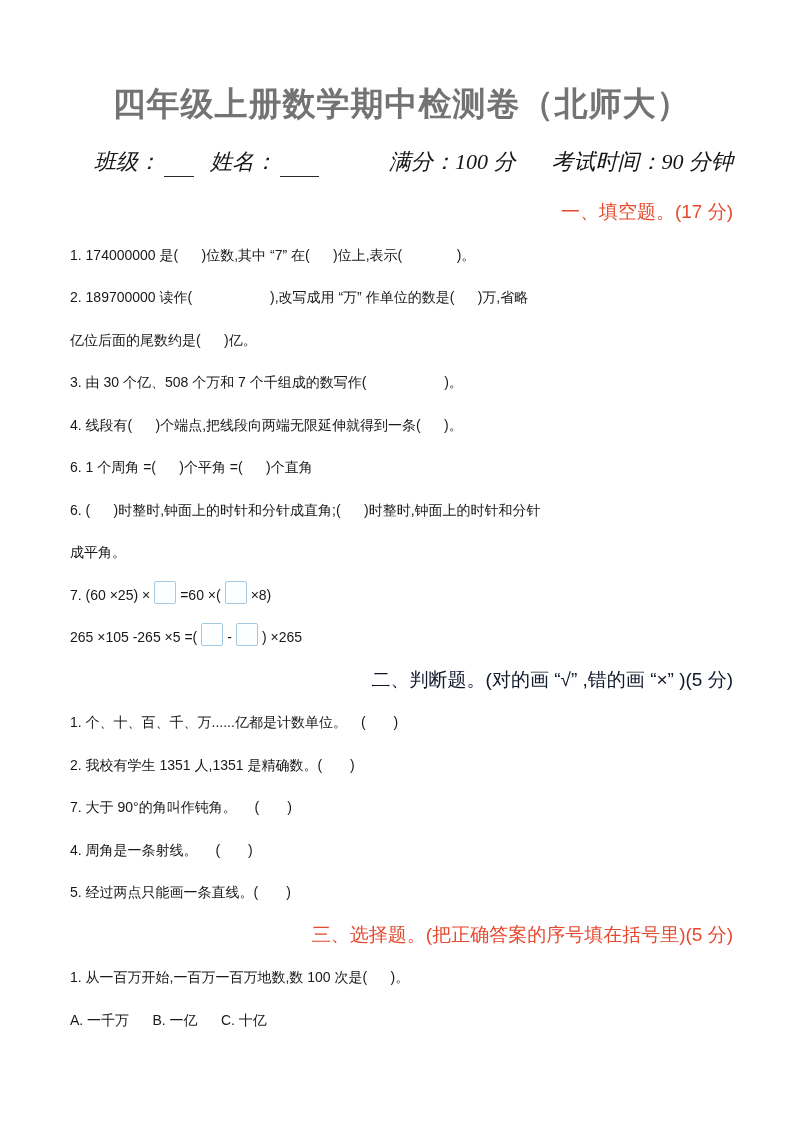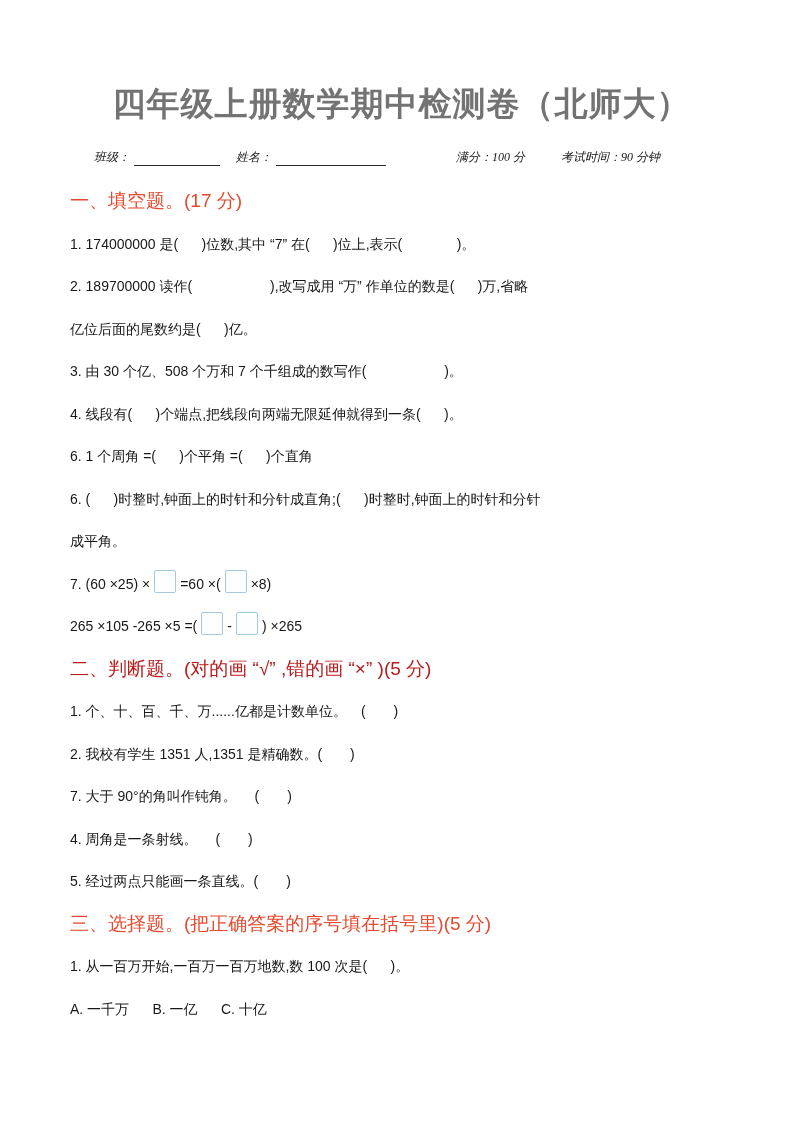--- a/index.html
+++ b/index.html
@@ -18,21 +18,21 @@
     font-weight: 700;
     font-size: 33px;
     letter-spacing: 1px;
     color: #737373;
   }
 
   .meta {
     margin: 20px 0 0 24px;
     font-family: "Liberation Serif", "DejaVu Serif", serif;
     font-style: italic;
-    font-size: 12px;
+    font-size: 22px;
     display: flex;
     align-items: flex-end;
     white-space: pre;
     color: #151515;
   }
   .blank-line {
     display: inline-block;
     border-bottom: 1.5px solid #2a2a2a;
     height: 18px;
     margin: 0 4px;
@@ -47,20 +47,21 @@
     font-size: 14px;
     line-height: 42.5px;
     white-space: pre-wrap;
     color: #181818;
   }
   .heading {
     font-size: 19px;
     line-height: 42.5px;
     font-weight: 500;
     white-space: pre-wrap;
+    text-align: right;
   }
   .ansbox {
     display: inline-block;
     width: 20px; height: 21px;
     border: 1px solid #a5c9de;
     background: #fdfeff;
     border-radius: 2px;
     vertical-align: -4px;
     margin: 0 4px;
   }
@@ -86,21 +87,21 @@
       <div class="line">3. 由 30 个亿、508 个万和 7 个千组成的数写作(                    )。</div>
       <div class="line">4. 线段有(      )个端点,把线段向两端无限延伸就得到一条(      )。</div>
       <div class="line">6. 1 个周角 =(      )个平角 =(      )个直角</div>
       <div class="line">6. (      )时整时,钟面上的时针和分针成直角;(      )时整时,钟面上的时针和分针</div>
       <div class="line">成平角。</div>
       <div class="line"><span>7. (60 ×25) ×</span><span class="ansbox"></span><span>=60 ×(</span><span class="ansbox"></span><span>×8)</span></div>
       <div class="line"><span>265 ×105 -265 ×5 =(</span><span class="ansbox"></span><span>-</span><span class="ansbox"></span><span>) ×265</span></div>
     </div>
 
     <div class="section">
-      <div class="heading" style="color:#b91c1c">二、判断题。(对的画 “√” ,错的画 “×” )(5 分)</div>
+      <div class="heading" style="color:#0f172a">二、判断题。(对的画 “√” ,错的画 “×” )(5 分)</div>
       <div class="line">1. 个、十、百、千、万......亿都是计数单位。　(　　)</div>
       <div class="line">2. 我校有学生 1351 人,1351 是精确数。(　　)</div>
       <div class="line">7. 大于 90°的角叫作钝角。　 (　　)</div>
       <div class="line">4. 周角是一条射线。　 (　　)</div>
       <div class="line">5. 经过两点只能画一条直线。(　　)</div>
     </div>
 
     <div class="section">
       <div class="heading" style="color:#E64A2E">三、选择题。(把正确答案的序号填在括号里)(5 分)</div>
       <div class="line">1. 从一百万开始,一百万一百万地数,数 100 次是(      )。</div>

